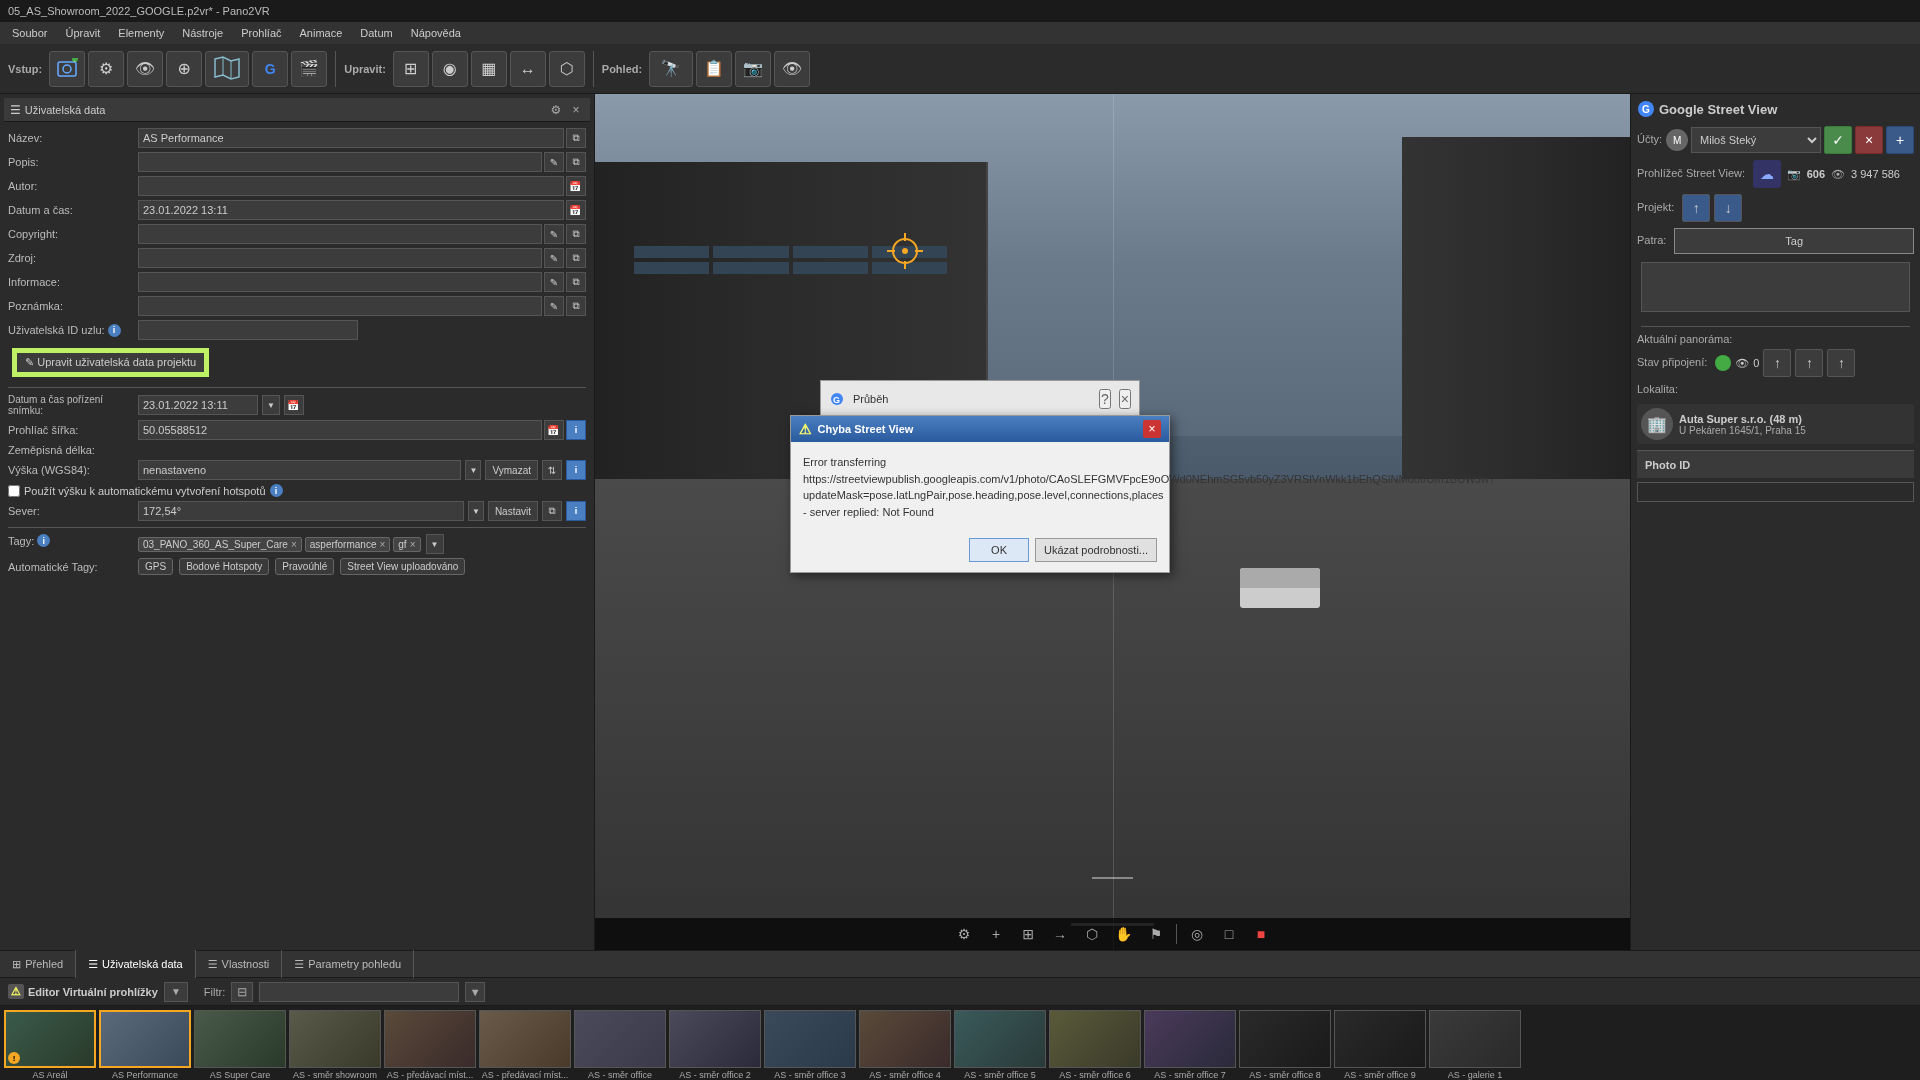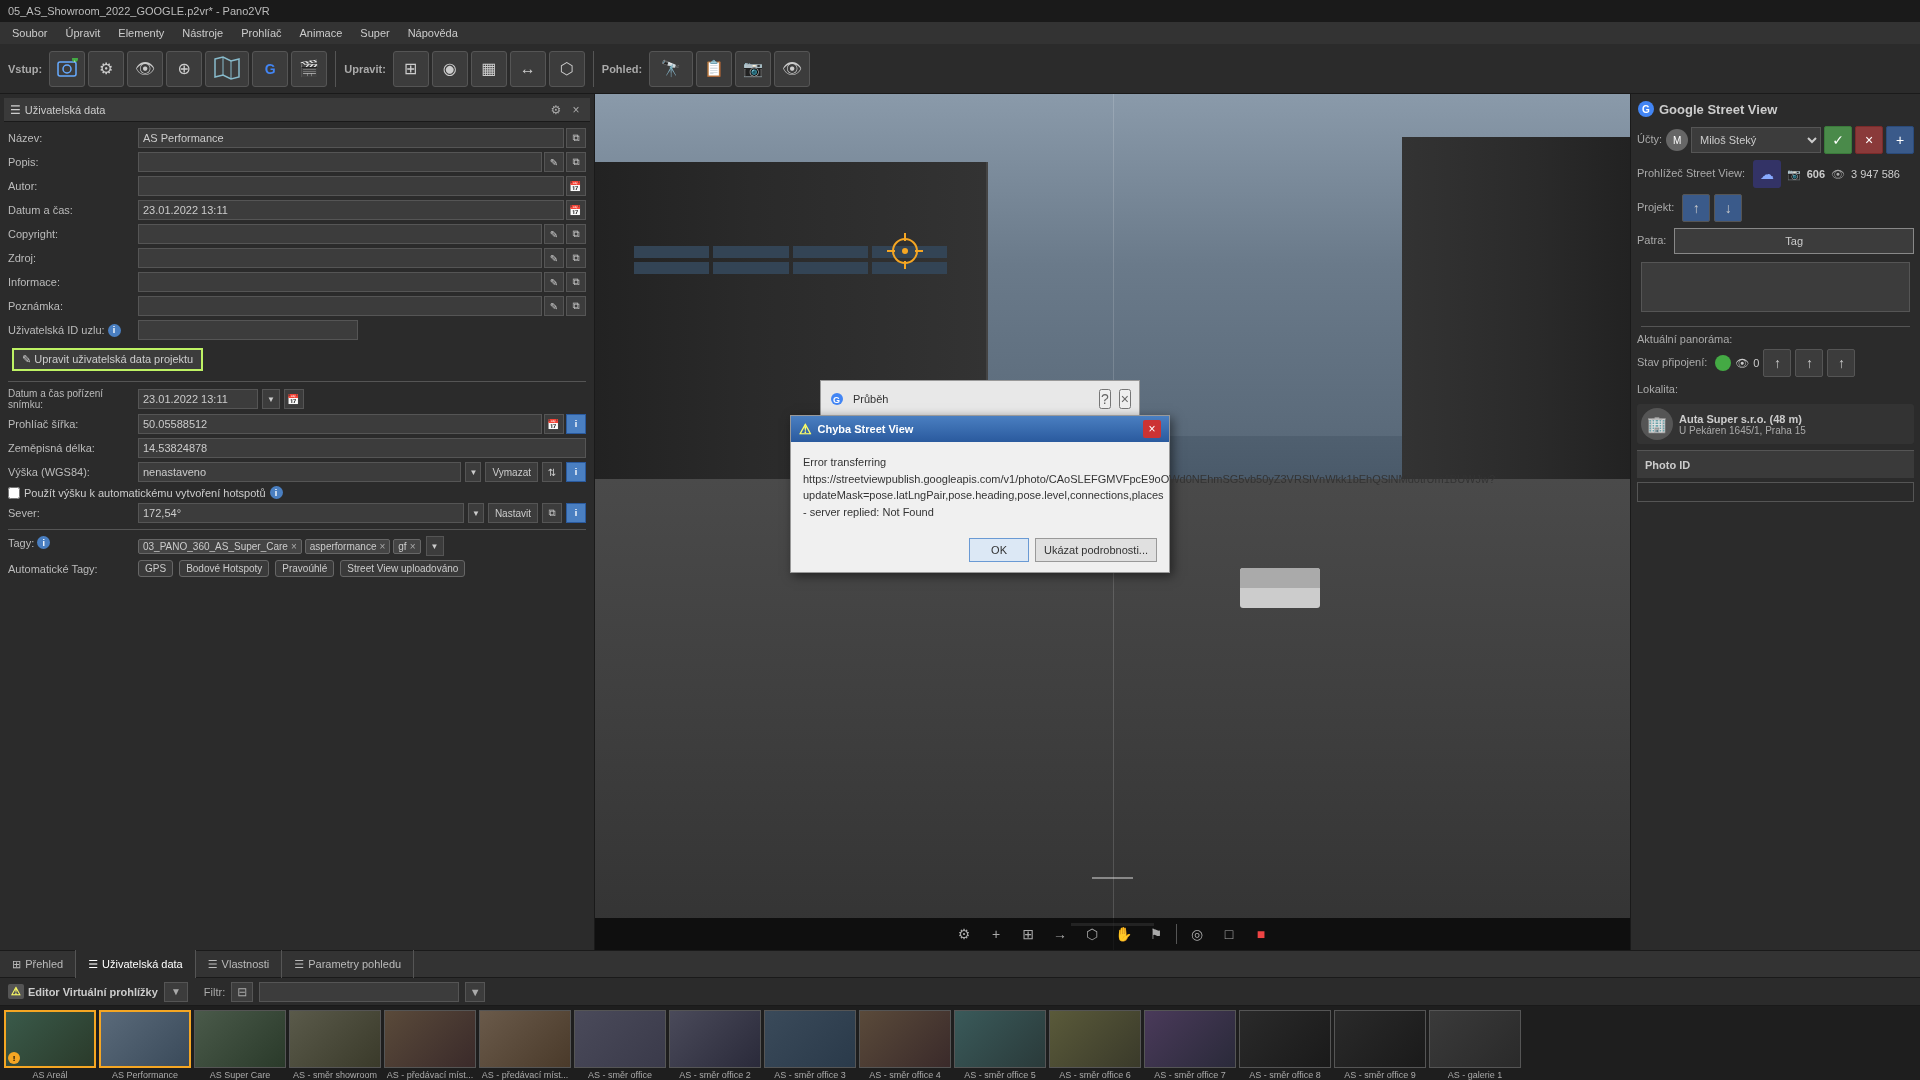--- a/index.html
+++ b/index.html
@@ -608,21 +608,21 @@
   <span>05_AS_Showroom_2022_GOOGLE.p2vr* - Pano2VR</span>
 </div>
 
 <div id="menubar">
   <span class="menu-item">Soubor</span>
   <span class="menu-item">Úpravit</span>
   <span class="menu-item">Elementy</span>
   <span class="menu-item">Nástroje</span>
   <span class="menu-item">Prohlíač</span>
   <span class="menu-item">Animace</span>
-  <span class="menu-item">Super</span>
+  <span class="menu-item">Datum</span>
   <span class="menu-item">Nápověda</span>
 </div>
 
 <div id="toolbar">
   <div class="toolbar-section">
     <span class="toolbar-label">Vstup:</span>
     <div class="toolbar-btn">
       <svg width="22" height="22" viewBox="0 0 22 22">
         <rect x="2" y="4" width="18" height="14" rx="2" fill="none" stroke="#6af" stroke-width="1.5"></rect>
         <circle cx="11" cy="11" r="4" fill="none" stroke="#6af" stroke-width="1.5"></circle>
@@ -734,21 +734,21 @@
 
     <div class="form-row">
       <span class="form-label" style="display:flex;align-items:center;gap:3px">
         <span>Uživatelská ID uzlu:</span>
         <span style="background:#4a7fc1;color:white;border-radius:50%;width:13px;height:13px;display:inline-flex;align-items:center;justify-content:center;font-size:9px;font-weight:bold">i</span>
       </span>
       <input class="form-input" type="text" value="" style="max-width: 220px;">
     </div>
 
     <div style="padding: 4px 8px; margin-bottom: 6px;">
-      <button style="background:#3c3c3c;border:2px solid #bef264;color:#ccc;padding:3px 8px;cursor:pointer;font-size:11px;">✎ Upravit uživatelská data projektu</button>
+      <button style="background:#3c3c3c;border:5px solid #bef264;color:#ccc;padding:3px 8px;cursor:pointer;font-size:11px;">✎ Upravit uživatelská data projektu</button>
     </div>
 
     <div class="divider"></div>
 
     <div class="form-row">
       <span class="form-label" style="font-size:10px;">Datum a čas pořízení snímku:</span>
       <div style="display:flex;align-items:center;gap:2px">
         <input class="form-input" type="text" style="width: 120px;" value="23.01.2022 13:11">
         <button class="form-btn" style="width:18px;font-size:8px;">▼</button>
         <button class="form-btn">📅</button>
@@ -759,21 +759,20 @@
       <span class="form-label">Prohlíač šířka:</span>
       <input class="form-input" type="text" value="50.05588512" style="">
       <button class="form-btn">📅</button>
       <button class="form-btn" style="background:#4a7fc1;border-color:#2a5a9e;">
         <span style="color:white;font-size:9px;font-weight:bold">i</span>
       </button>
     </div>
 
     <div class="form-row">
       <span class="form-label">Zeměpisná délka:</span>
-      <input class="form-input" type="text" value="14.53824878" style="">
     </div>
 
     <div class="form-row">
       <span class="form-label">Výška (WGS84):</span>
       <div style="display:flex;align-items:center;gap:2px;flex:1">
         <input class="form-input" type="text" style="width: 90px;" value="nenastaveno">
         <button class="form-btn" style="width:16px;font-size:8px;">▼</button>
         <button class="form-btn" style="padding:0 6px;width:auto;">Vymazat</button>
         <button class="form-btn">⇅</button>
         <button class="form-btn" style="background:#4a7fc1;border-color:#2a5a9e;">

